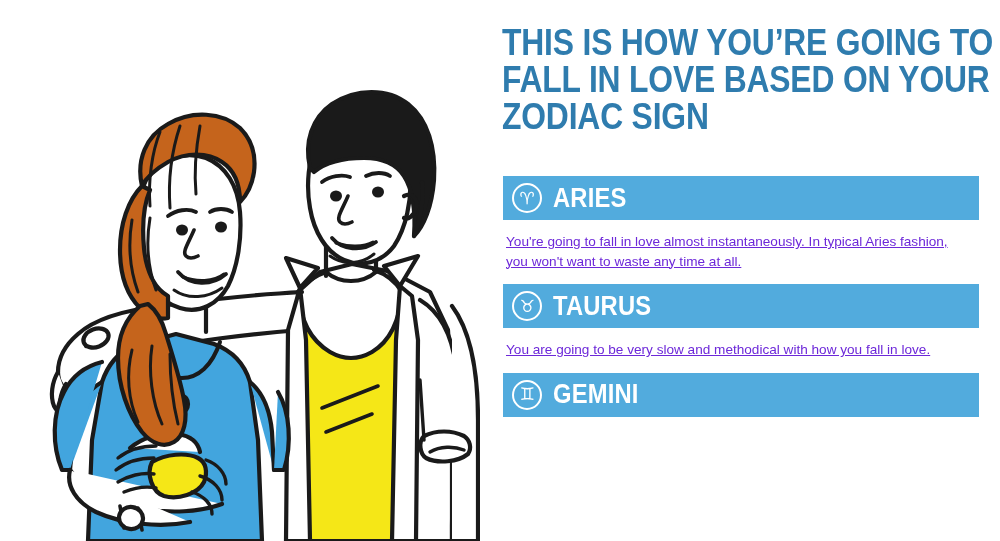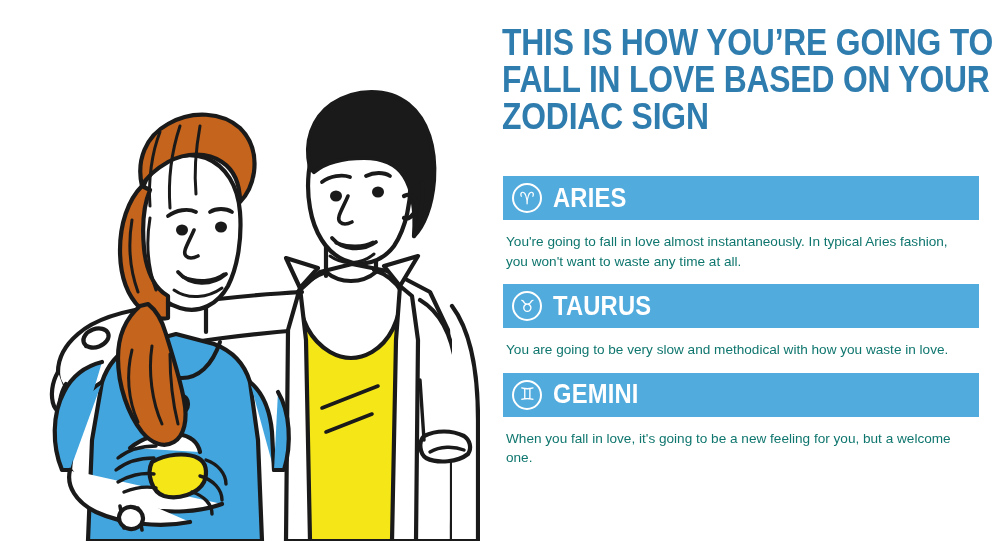--- a/index.html
+++ b/index.html
@@ -67,25 +67,26 @@
     font-weight:bold;
     font-size:27px;
     line-height:27px;
     letter-spacing:0.2px;
     text-transform:uppercase;
     transform:scaleX(0.88);
     transform-origin:left center;
     white-space:nowrap;
   }
   .desc{
-    color:#0f766e;
+    color:#6d28d9;
     font-size:13.6px;
     line-height:19.5px;
     padding:12px 14px 0 3px;
     max-width:462px;
+    text-decoration:underline;
   }
 </style>
 </head>
 <body>
 
 <div class="page">
 
   <div class="illus">
     <svg viewBox="0 0 480 541" xmlns="http://www.w3.org/2000/svg">
       <g stroke="#1a1a1a" stroke-width="4.2" stroke-linecap="round" stroke-linejoin="round" fill="none">
@@ -247,26 +248,25 @@
           <span class="signname">ARIES</span>
         </div>
         <div class="desc">You're going to fall in love almost instantaneously. In typical Aries fashion, you won't want to waste any time at all.</div>
       </div>
 
       <div class="section">
         <div class="bar">
           <span class="glyph">♉</span>
           <span class="signname">TAURUS</span>
         </div>
-        <div class="desc">You are going to be very slow and methodical with how you waste in love.</div>
+        <div class="desc">You are going to be very slow and methodical with how you fall in love.</div>
       </div>
 
       <div class="section">
         <div class="bar">
           <span class="glyph">♊</span>
           <span class="signname">GEMINI</span>
         </div>
-        <div class="desc">When you fall in love, it's going to be a new feeling for you, but a welcome one.</div>
       </div>
 
     </div>
   </div>
 </div>
 
 </body></html>

